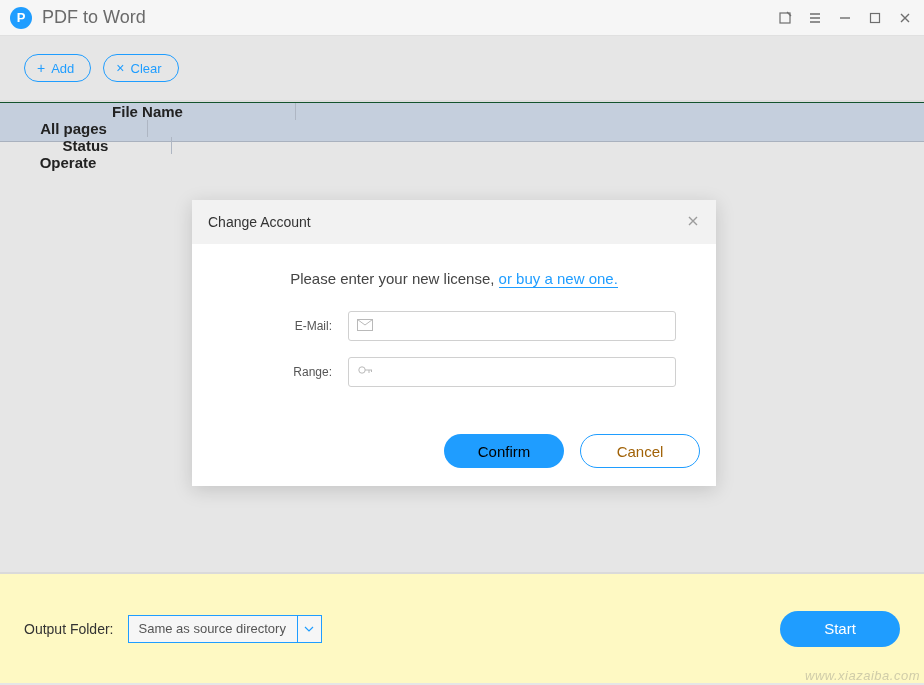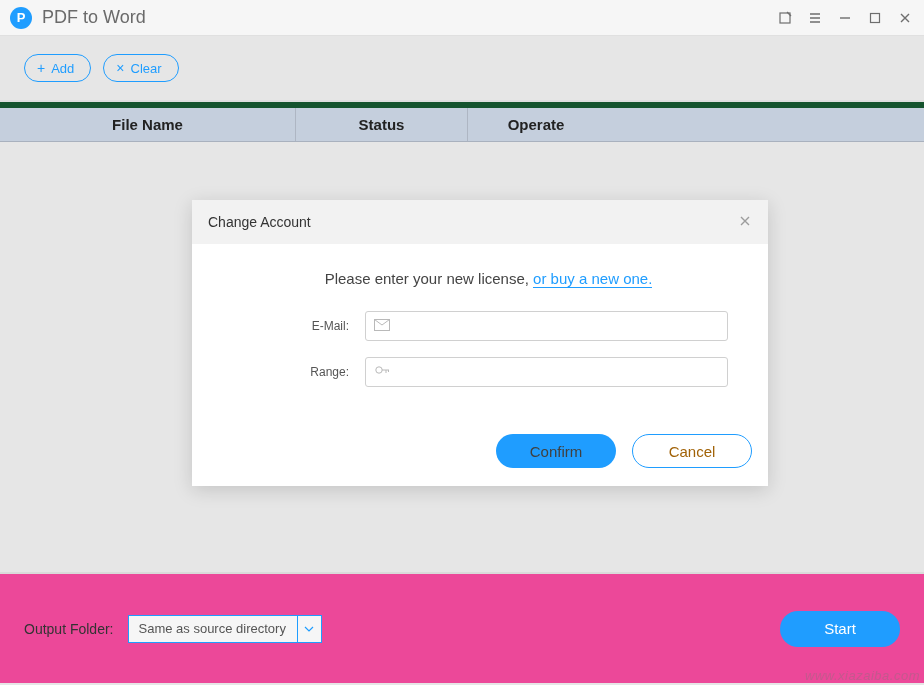--- a/index.html
+++ b/index.html
@@ -79,22 +79,23 @@
     gap: 6px;
   }
   .pill-btn .pico { font-size: 14px; line-height: 1; }
 
   
   .thead {
     display: flex;
     height: 40px;
     align-items: stretch;
     background: #c5cfdd;
-    border-top: 6px solid #14532d;
+    border-top: 1px solid #14532d;
     border-bottom: 1px solid #a9b1be;
+    flex-direction: column;
   }
   .thead .col {
     display: flex;
     align-items: center;
     justify-content: center;
     font-weight: 700;
     font-size: 15px;
     color: #222;
     border-right: 1px solid #aeb6c3;
   }
@@ -107,21 +108,21 @@
 
   .table-body {
     height: 430px;
     background: #e6e6e6;
   }
 
   
   .footer {
     height: 111px;
     border-top: 2px solid #dadada;
-    background: #ec4899;
+    background: #fef9c3;
     display: flex;
     align-items: center;
     padding: 0 24px;
   }
   .footer .lbl {
     font-size: 14px;
     color: #333;
     margin-right: 14px;
   }
   .select-wrap {
@@ -165,21 +166,21 @@
   
   .backdrop {
     position: absolute;
     inset: 0;
     background: rgba(0,0,0,0);
   }
   .modal {
     position: absolute;
     left: 192px;
     top: 200px;
-    width: 576px;
+    width: 524px;
     height: 286px;
     background: #fff;
     box-shadow: 0 4px 18px rgba(0,0,0,0.15);
   }
   .modal .mhead {
     height: 44px;
     background: #f2f2f2;
     display: flex;
     align-items: center;
     padding: 0 16px;
@@ -187,21 +188,20 @@
     color: #333;
   }
   .modal .mhead .close {
     margin-left: auto;
     cursor: pointer;
     color: #999;
   }
   .modal .mhead .close svg { stroke: #9c9c9c; }
   .modal .mbody {
     padding: 26px 40px 0;
-    margin-left: 17px;
   }
   .modal .prompt {
     text-align: center;
     font-size: 15px;
     color: #444;
     margin-bottom: 24px;
   }
   .modal .prompt a {
     color: #1f9dff;
     text-decoration: none;
@@ -247,21 +247,21 @@
   }
   .modal .mfoot button {
     width: 120px;
     height: 34px;
     border-radius: 17px;
     font-size: 15px;
     cursor: pointer;
   }
   .btn-primary {
     background: #1f9dff;
-    color: #404040;
+    color: #000000;
     border: none;
   }
   .btn-outline {
     background: #fff;
     color: #a16207;
     border: 1px solid #1f9dff;
   }
   .watermark {
     position: absolute;
     right: 4px;
@@ -317,20 +317,21 @@
     <span>Add</span>
   </button>
   <button class="pill-btn">
     <span class="pico">×</span>
     <span>Clear</span>
   </button>
 </div>
 
 <div class="thead">
   <div class="col col-name">File Name</div>
+  <div class="col col-all">All pages</div>
   <div class="col col-status">Status</div>
   <div class="col col-op">Operate</div>
 </div>
 
 <div class="table-body"></div>
 
 <div class="footer">
   <span class="lbl">Output Folder:</span>
   <div class="select-wrap">
     <span class="sel-text">Same as source directory</span>

